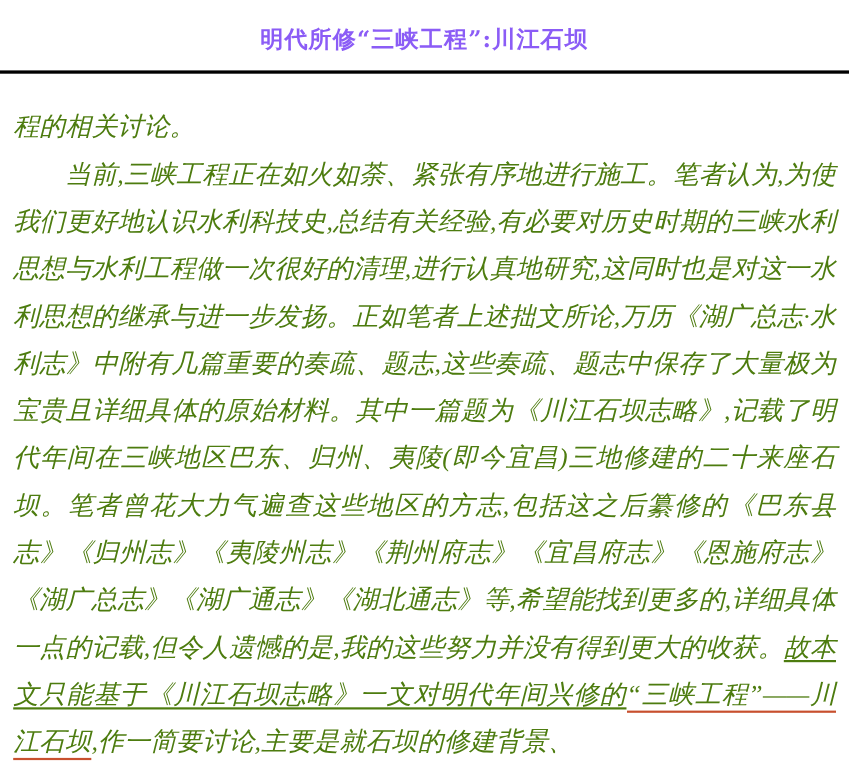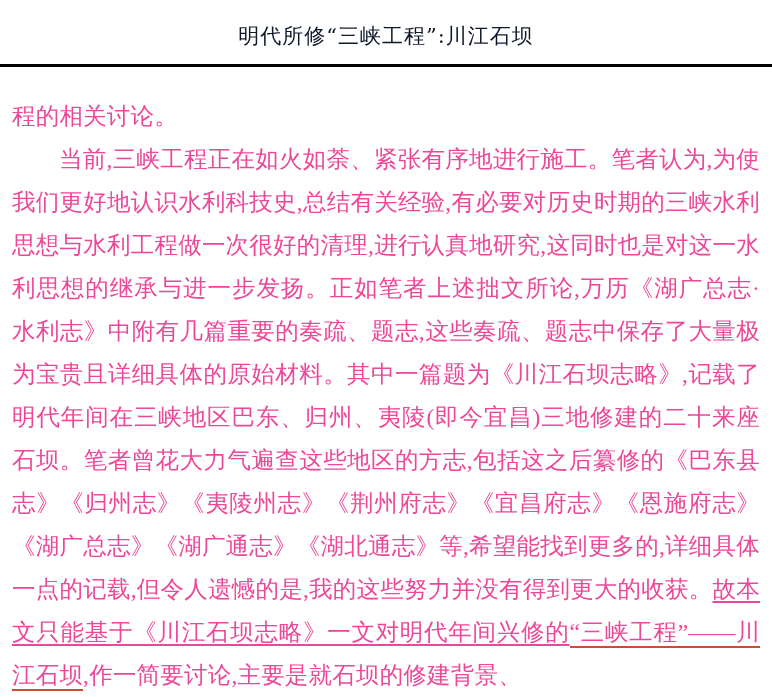--- a/index.html
+++ b/index.html
@@ -23,40 +23,41 @@
   }
   .page-header {
     box-sizing: border-box;
     width: 100%;
     padding: 22px 0 10px 0;
     text-align: center;
   }
   .header-title {
     font-family: "DejaVu Serif", "Liberation Serif", serif;
     font-size: 21px;
-    font-weight: normal;
+    font-weight: bold;
     letter-spacing: 1px;
-    color: #0f172a;
+    color: #8b5cf6;
     white-space: nowrap;
   }
   .header-rule {
     width: 100%;
     height: 3px;
     background: #000;
     margin-top: 14px;
   }
   .body-text {
     box-sizing: border-box;
     padding: 18px 12px 0 12px;
     font-size: 23.5px;
     line-height: 43px;
     text-align: justify;
     text-justify: inter-ideograph;
     letter-spacing: 0.2px;
-    color: #ec4899;
+    color: #4d7c0f;
+    font-style: italic;
   }
   .para {
     margin: 0;
     text-indent: 0;
   }
   .para.indent {
     text-indent: 2em;
   }
   .underline-seg {
     text-decoration: underline;

